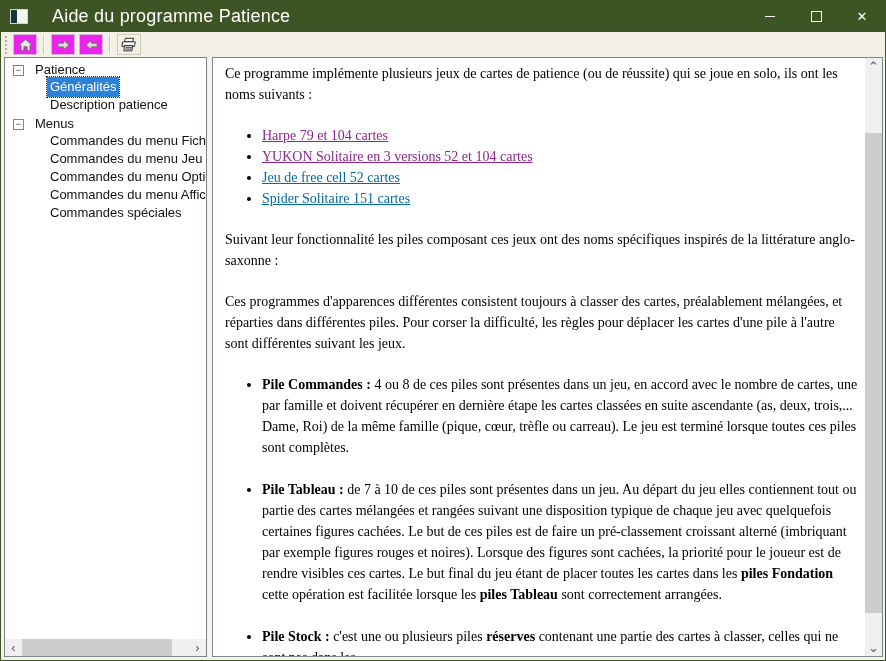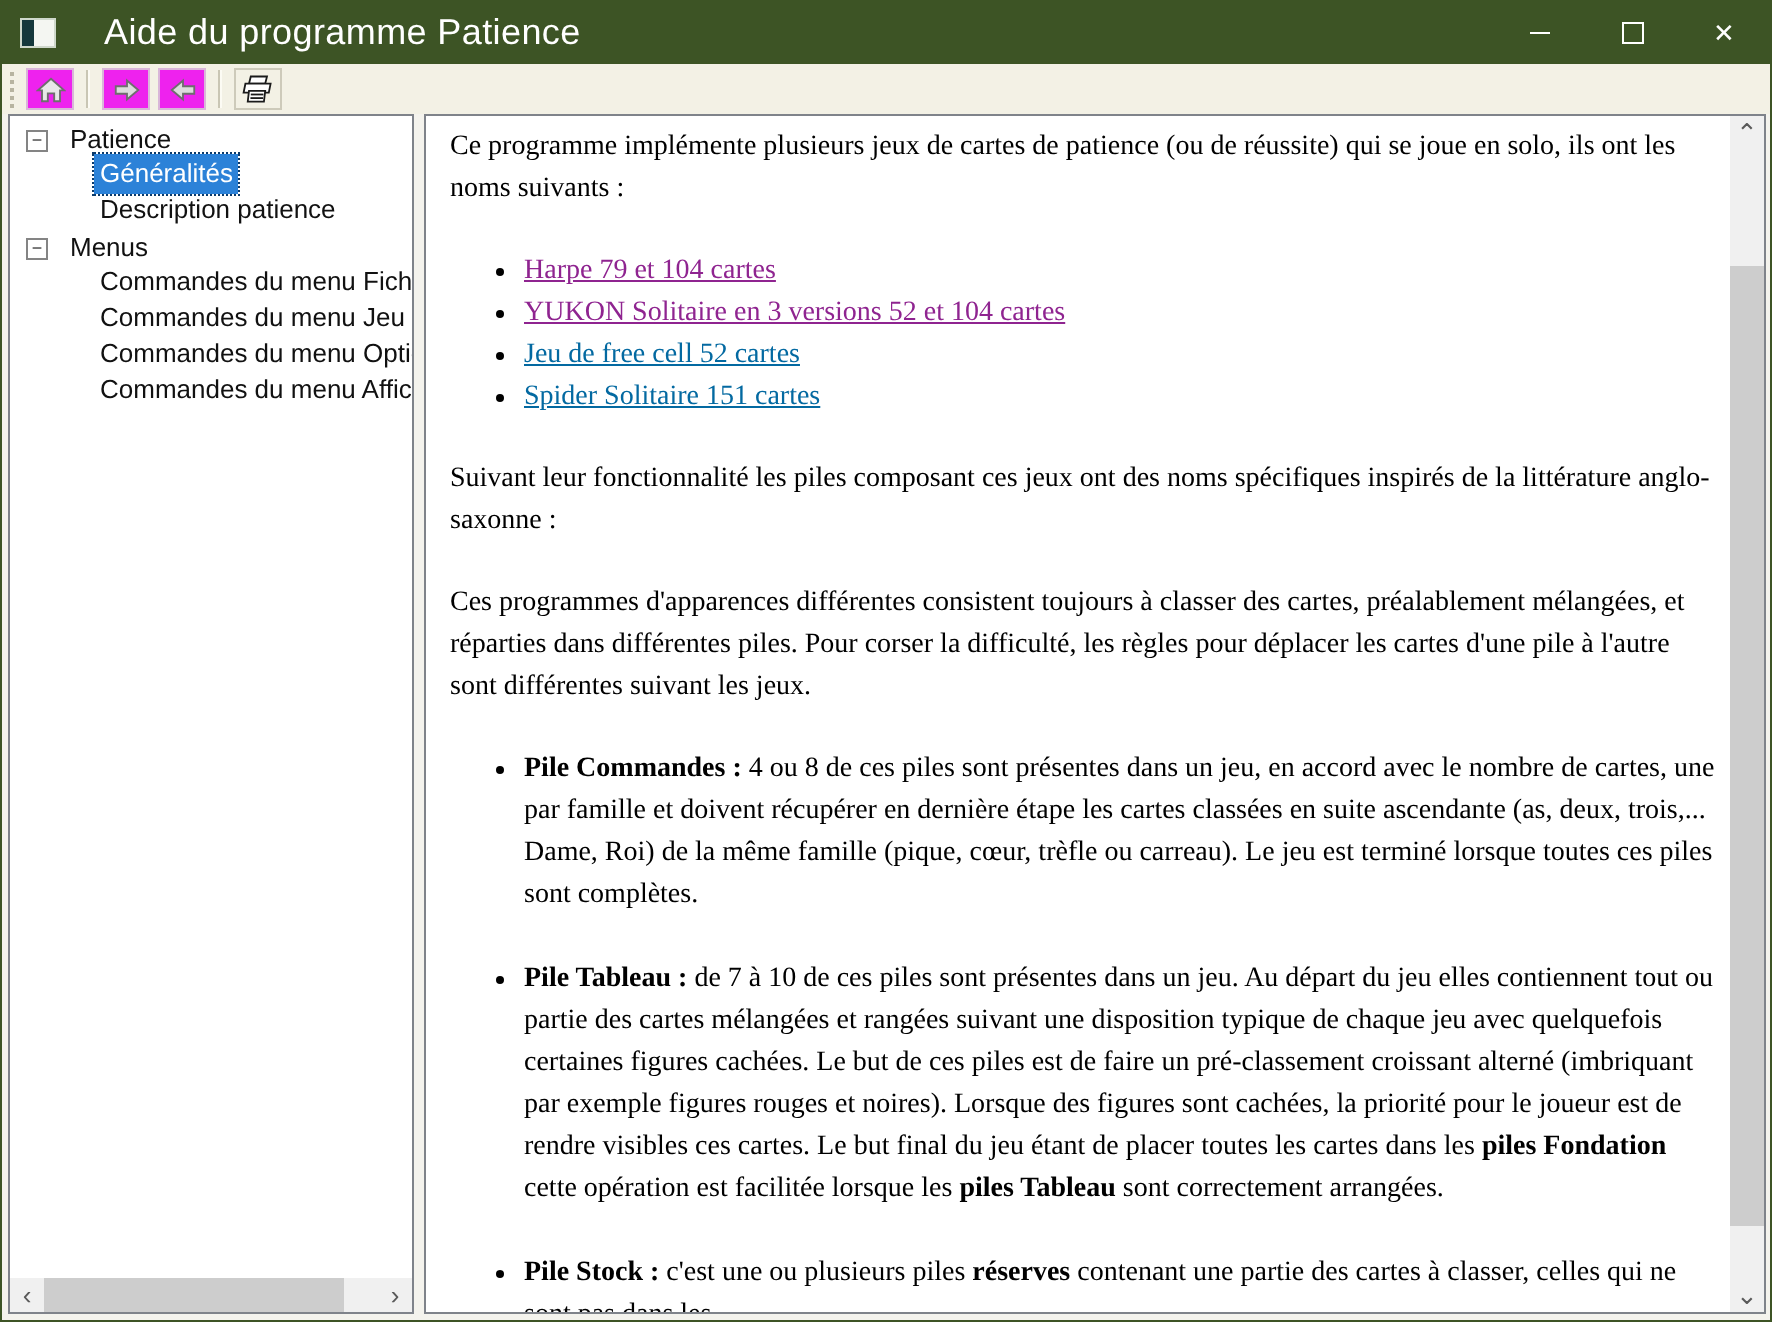--- a/index.html
+++ b/index.html
@@ -153,20 +153,23 @@
         <span class="tlabel">Commandes du menu Fichier</span>
       </div>
       <div class="trow child">
         <span class="tlabel">Commandes du menu Jeu</span>
       </div>
       <div class="trow child">
         <span class="tlabel">Commandes du menu Option</span>
       </div>
       <div class="trow child">
         <span class="tlabel">Commandes du menu Afficha</span>
+      </div>
+      <div class="trow child">
+        <span class="tlabel">Commandes spéciales</span>
       </div>
     </div>
     <div class="hscroll">
       <span class="sb-btn">
           <span>‹</span>
         </span>
       <span class="htrack">
           <span class="hthumb"></span>
         </span>
       <span class="sb-btn">

